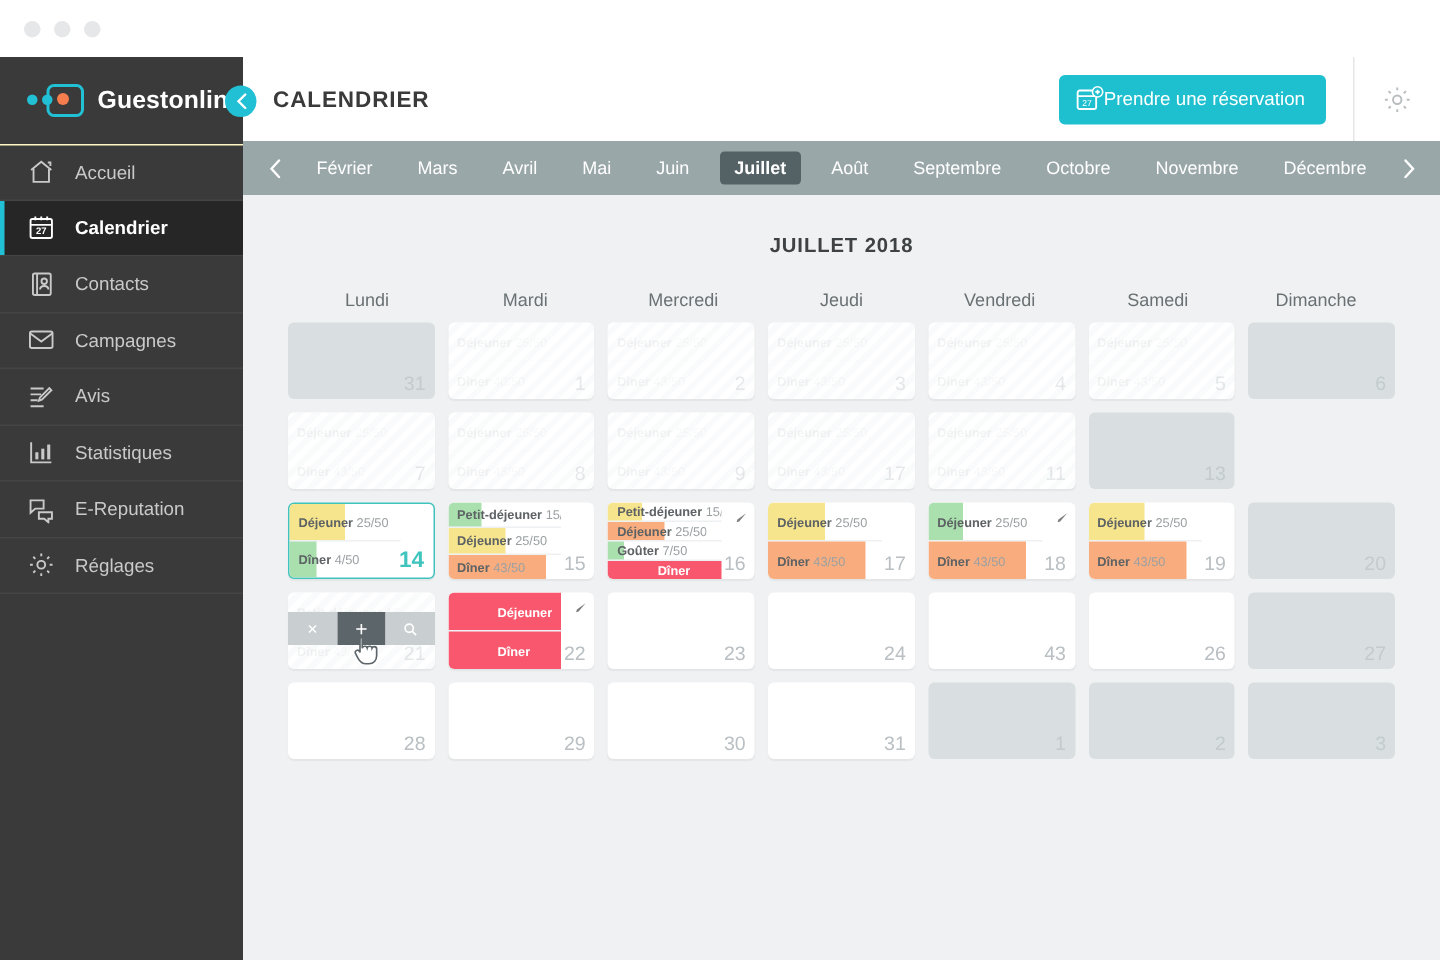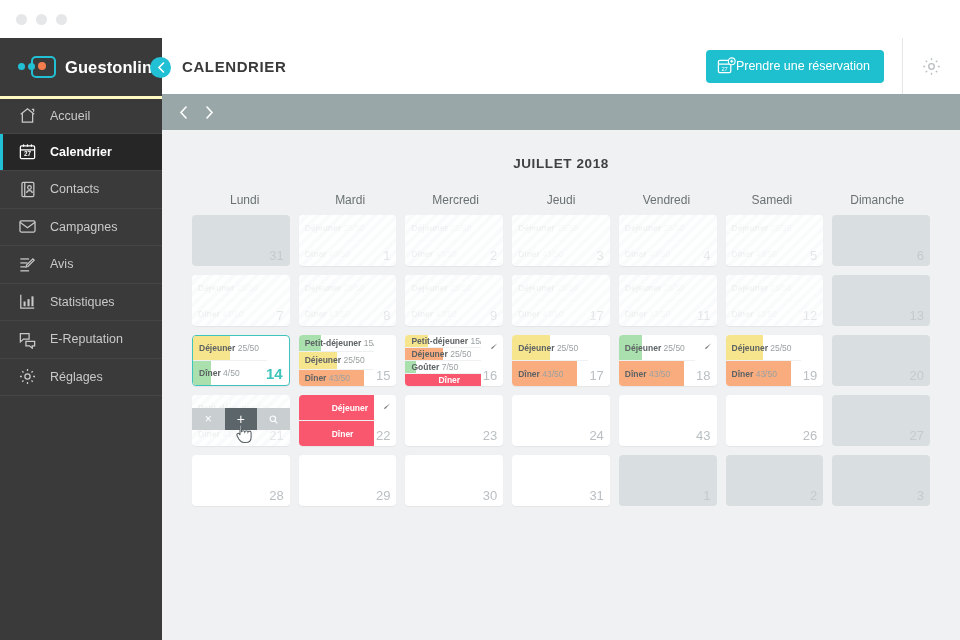--- a/index.html
+++ b/index.html
@@ -46,21 +46,21 @@
     display:flex; align-items:center; justify-content:center;
     font-size:12px; z-index:30; cursor:pointer;
   }
 
   .nav { margin-top:0; }
   .nav-item {
     height:37.5px; display:flex; align-items:center; gap:13px;
     padding-left:18px; color:#c9c9c9; font-size:12.5px;
     border-bottom:1px solid #454545; position:relative; cursor:pointer;
   }
-  .nav-item:first-child { border-top:3px solid #fef9c3;text-align:right; }
+  .nav-item:first-child { border-top:1px solid #fef9c3;text-align:right; }
   .nav-item.active { background:#262626; color:#fff; font-weight:bold; }
   .nav-item.active::before {
     content:""; position:absolute; left:0; top:0; bottom:0; width:3px; background:#22c0d4;
   }
   .nav-icon { width:19px; height:19px; flex:none; display:block; }
   .nav-icon svg { display:block; }
 
   
   .header {
     position:absolute; left:162px; top:38px; width:798px; height:56px;
@@ -306,20 +306,33 @@
       </div>
     </div>
   </div>
 
   <div class="monthbar">
     <div class="month-arrow">
       <svg width="9" height="13" viewBox="0 0 9 13">
           <path d="M7 1L2 6.5 7 12" stroke="#fff" stroke-width="1.6" fill="none" stroke-linecap="round"></path>
         </svg>
     </div>
+    <div class="month-list" id="months">
+        <div class="month">Février</div>
+        <div class="month">Mars</div>
+        <div class="month">Avril</div>
+        <div class="month">Mai</div>
+        <div class="month">Juin</div>
+        <div class="month active">Juillet</div>
+        <div class="month">Août</div>
+        <div class="month">Septembre</div>
+        <div class="month">Octobre</div>
+        <div class="month">Novembre</div>
+        <div class="month">Décembre</div>
+      </div>
     <div class="month-arrow">
       <svg width="9" height="13" viewBox="0 0 9 13">
           <path d="M2 1L7 6.5 2 12" stroke="#fff" stroke-width="1.6" fill="none" stroke-linecap="round"></path>
         </svg>
     </div>
   </div>
 
   <div class="cal">
     <div class="cal-title">JUILLET 2018</div>
     <div class="weekdays" id="weekdays">
@@ -444,31 +457,20 @@
             <div class="events">
               <div class="ev">
                 <div class="lbl"><b>Déjeuner</b><span> 25/50</span></div>
               </div>
               <div class="ev">
                 <div class="lbl"><b>Dîner</b><span> 43/50</span></div>
               </div>
             </div>
             <div class="daynum">11</div>
           </div>
-          <div class="day past">
-            <div class="events">
-              <div class="ev">
-                <div class="lbl"><b>Déjeuner</b><span> 25/50</span></div>
-              </div>
-              <div class="ev">
-                <div class="lbl"><b>Dîner</b><span> 43/50</span></div>
-              </div>
-            </div>
-            <div class="daynum">12</div>
-          </div>
           <div class="day closed">
             <div class="daynum">13</div>
           </div>
         </div>
         <div class="week">
           <div class="day selected">
             <div class="events">
               <div class="ev">
                 <div class="fill" style="width: 50%; background: rgb(246, 229, 141);"></div>
                 <div class="lbl"><b>Déjeuner</b><span> 25/50</span></div>

